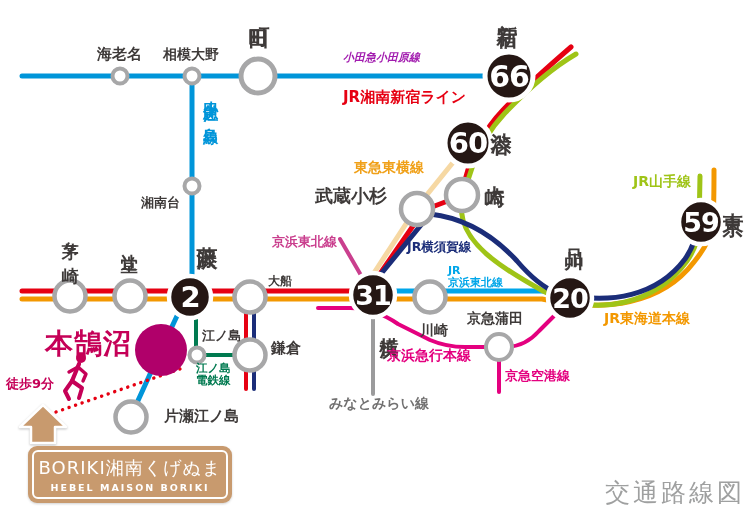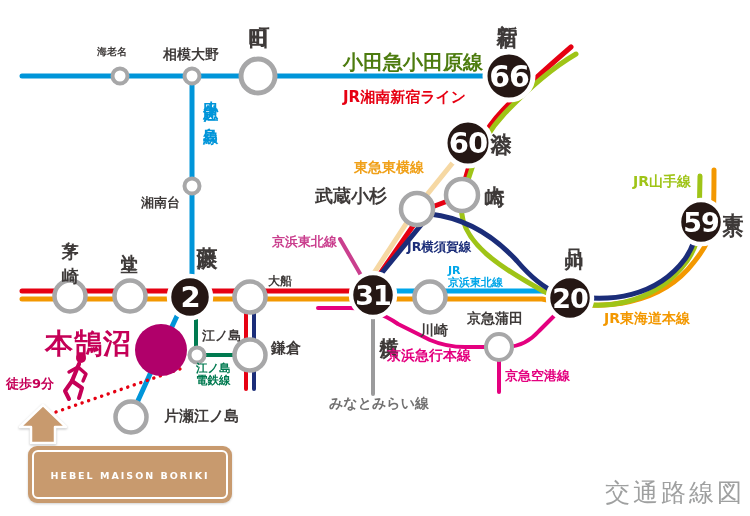--- a/index.html
+++ b/index.html
@@ -83,21 +83,21 @@
     <circle cx="701" cy="222" r="22" stroke="#fff" stroke-width="4.5" fill="#251714"></circle>
   </svg>
 
   <div class="num" style="left:485px;top:52px;width:48px;height:48px;font-size:30px;">66</div>
   <div class="num" style="left:445px;top:120px;width:46px;height:46px;font-size:29px;">60</div>
   <div class="num" style="left:169px;top:276px;width:42px;height:42px;font-size:29px;">2</div>
   <div class="num" style="left:351px;top:273px;width:44px;height:44px;font-size:27px;">31</div>
   <div class="num" style="left:548px;top:276px;width:44px;height:44px;font-size:27px;">20</div>
   <div class="num" style="left:679px;top:200px;width:44px;height:44px;font-size:27px;">59</div>
 
-  <div class="lbl" style="left:97px;top:47px;font-size:10px;">海老名</div>
+  <div class="lbl" style="left:97px;top:47px;font-size:15px;">海老名</div>
   <div class="lbl" style="left:163px;top:47px;font-size:14px;">相模大野</div>
   <div class="lbl v" style="left:248px;top:11px;font-size:21px;">町田</div>
   <div class="lbl" style="left:141px;top:196px;font-size:13px;">湘南台</div>
   <div class="lbl v" style="left:496px;top:7px;font-size:21px;">新宿</div>
   <div class="lbl v" style="left:490px;top:116px;font-size:21px;">渋谷</div>
   <div class="lbl v" style="left:484px;top:170px;font-size:20px;">大崎</div>
   <div class="lbl" style="left:315px;top:187px;font-size:18px;">武蔵小杉</div>
   <div class="lbl v" style="left:722px;top:196px;font-size:21px;">東京</div>
   <div class="lbl v" style="left:564px;top:233px;font-size:19px;">品川</div>
   <div class="lbl" style="left:420px;top:323px;font-size:14px;">川崎</div>
@@ -105,21 +105,21 @@
   <div class="lbl v" style="left:379px;top:321px;font-size:19px;">横浜</div>
   <div class="lbl v" style="left:61px;top:229px;font-size:17px;">茅ヶ崎</div>
   <div class="lbl v" style="left:120px;top:240px;font-size:17px;">辻堂</div>
   <div class="lbl v" style="left:196px;top:230px;font-size:21px;">藤沢</div>
   <div class="lbl" style="left:268px;top:275px;font-size:12px;">大船</div>
   <div class="lbl" style="left:271px;top:341px;font-size:15px;">鎌倉</div>
   <div class="lbl" style="left:202px;top:329px;font-size:13px;">江ノ島</div>
   <div class="lbl" style="left:164px;top:409px;font-size:15px;">片瀬江ノ島</div>
   <div class="honkugenuma" style="left:45px;top:325px;">本鵠沼</div>
 
-  <div class="lbl" style="left: 343px; top: 52px; font-size: 20px; color: #4d7c0f;">小田急小田原線</div>
+  <div class="lbl" style="left: 343px; top: 52px; font-size: 11px; color: #a21caf; font-style: italic;">小田急小田原線</div>
   <div class="lbl" style="left: 343px; top: 90px; font-size: 15px; color: rgb(230, 0, 18);">JR湘南新宿ライン</div>
   <div class="lbl v" style="left: 202px; top: 89px; font-size: 15px; color: rgb(0, 149, 217);">小田急江ノ島線</div>
   <div class="lbl" style="left: 354px; top: 160px; font-size: 14px; color: rgb(240, 160, 24);">東急東横線</div>
   <div class="lbl" style="left: 633px; top: 174px; font-size: 14px; color: rgb(159, 196, 23);">JR山手線</div>
   <div class="lbl" style="left: 407px; top: 240px; font-size: 12.5px; color: rgb(27, 45, 121);">JR横須賀線</div>
   <div class="lbl two-row" style="left: 448px; top: 265px; font-size: 11px; color: rgb(0, 166, 233);">
     <span>JR</span>
     <span>京浜東北線</span>
   </div>
   <div class="lbl" style="left: 604px; top: 311px; font-size: 14px; color: rgb(243, 152, 0);">JR東海道本線</div>
@@ -129,19 +129,20 @@
   <div class="lbl" style="left: 329px; top: 396px; font-size: 14px; color: rgb(114, 113, 113);">みなとみらい線</div>
   <div class="lbl two-row" style="left: 196px; top: 362px; font-size: 11.5px; color: rgb(0, 122, 80);">
     <span>江ノ島</span>
     <span>電鉄線</span>
   </div>
 
   <div class="walk-lbl" style="left:6px;top:375px;font-size:13px;">徒歩9分</div>
 
   <div class="logo">
     <div class="logo-inner">
+      <div class="logo-title">BORIKI湘南くげぬま</div>
       <div class="logo-sub">HEBEL MAISON BORIKI</div>
     </div>
   </div>
 
   <div class="map-title" style="left:605px;top:476px;">交通路線図</div>
 
 </div>
 
 </body></html>

